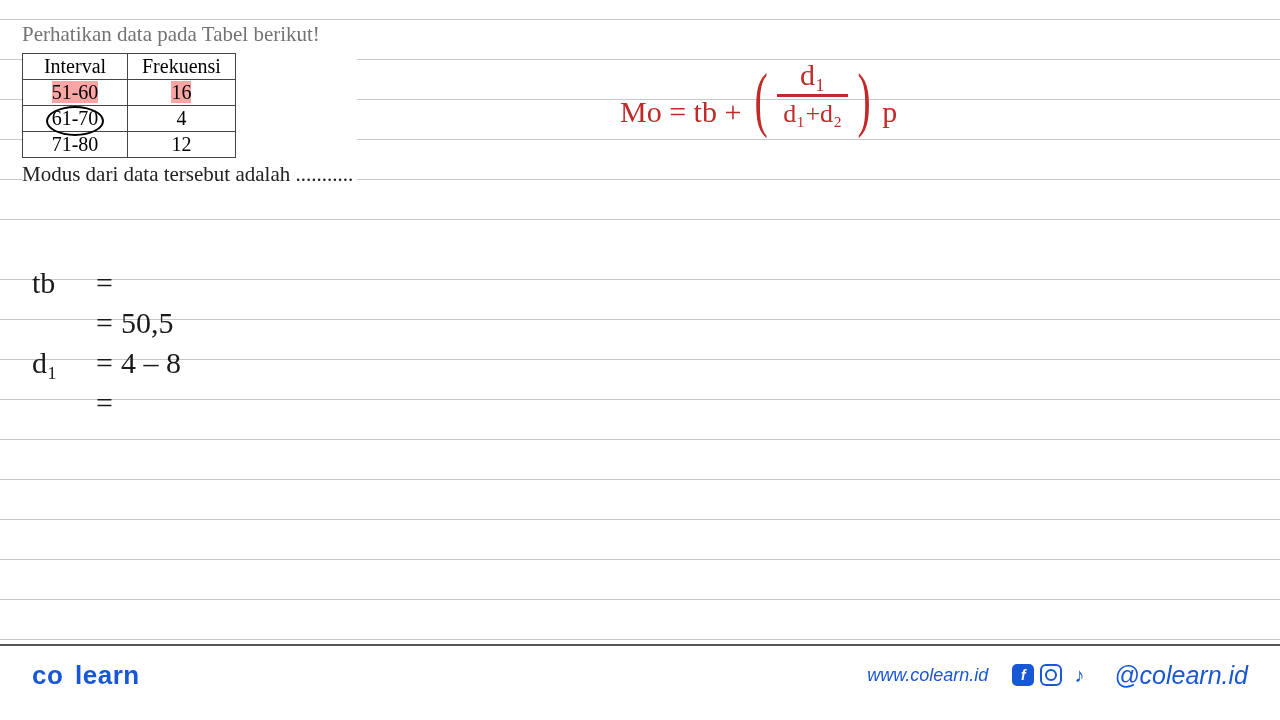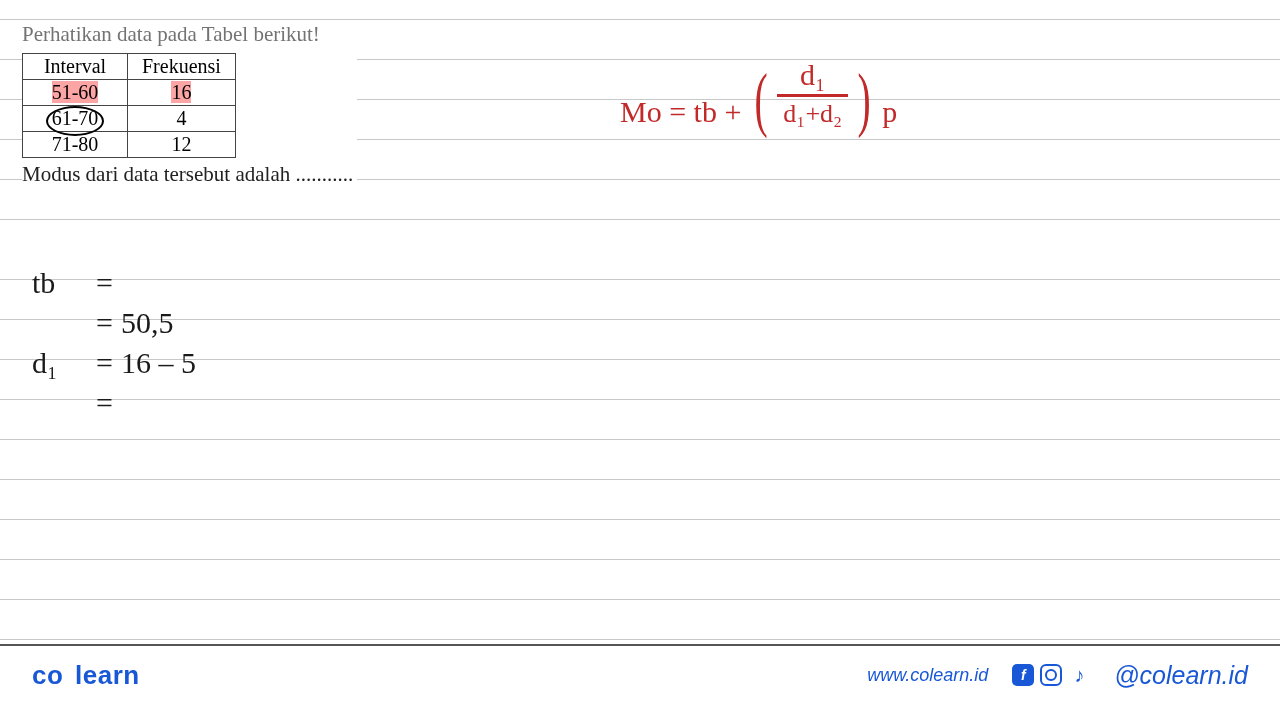--- a/index.html
+++ b/index.html
@@ -224,21 +224,21 @@
       <span class="eq">=</span>
     </div>
     <div class="row">
       <span class="sym"></span>
       <span class="eq">=</span>
       <span>50,5</span>
     </div>
     <div class="row">
       <span class="sym">d₁</span>
       <span class="eq">=</span>
-      <span>16 – 5</span>
+      <span>4 – 8</span>
     </div>
     <div class="row">
       <span class="sym"></span>
       <span class="eq">=</span>
     </div>
   </div>
 
 </div>
 
 <div class="footer">

